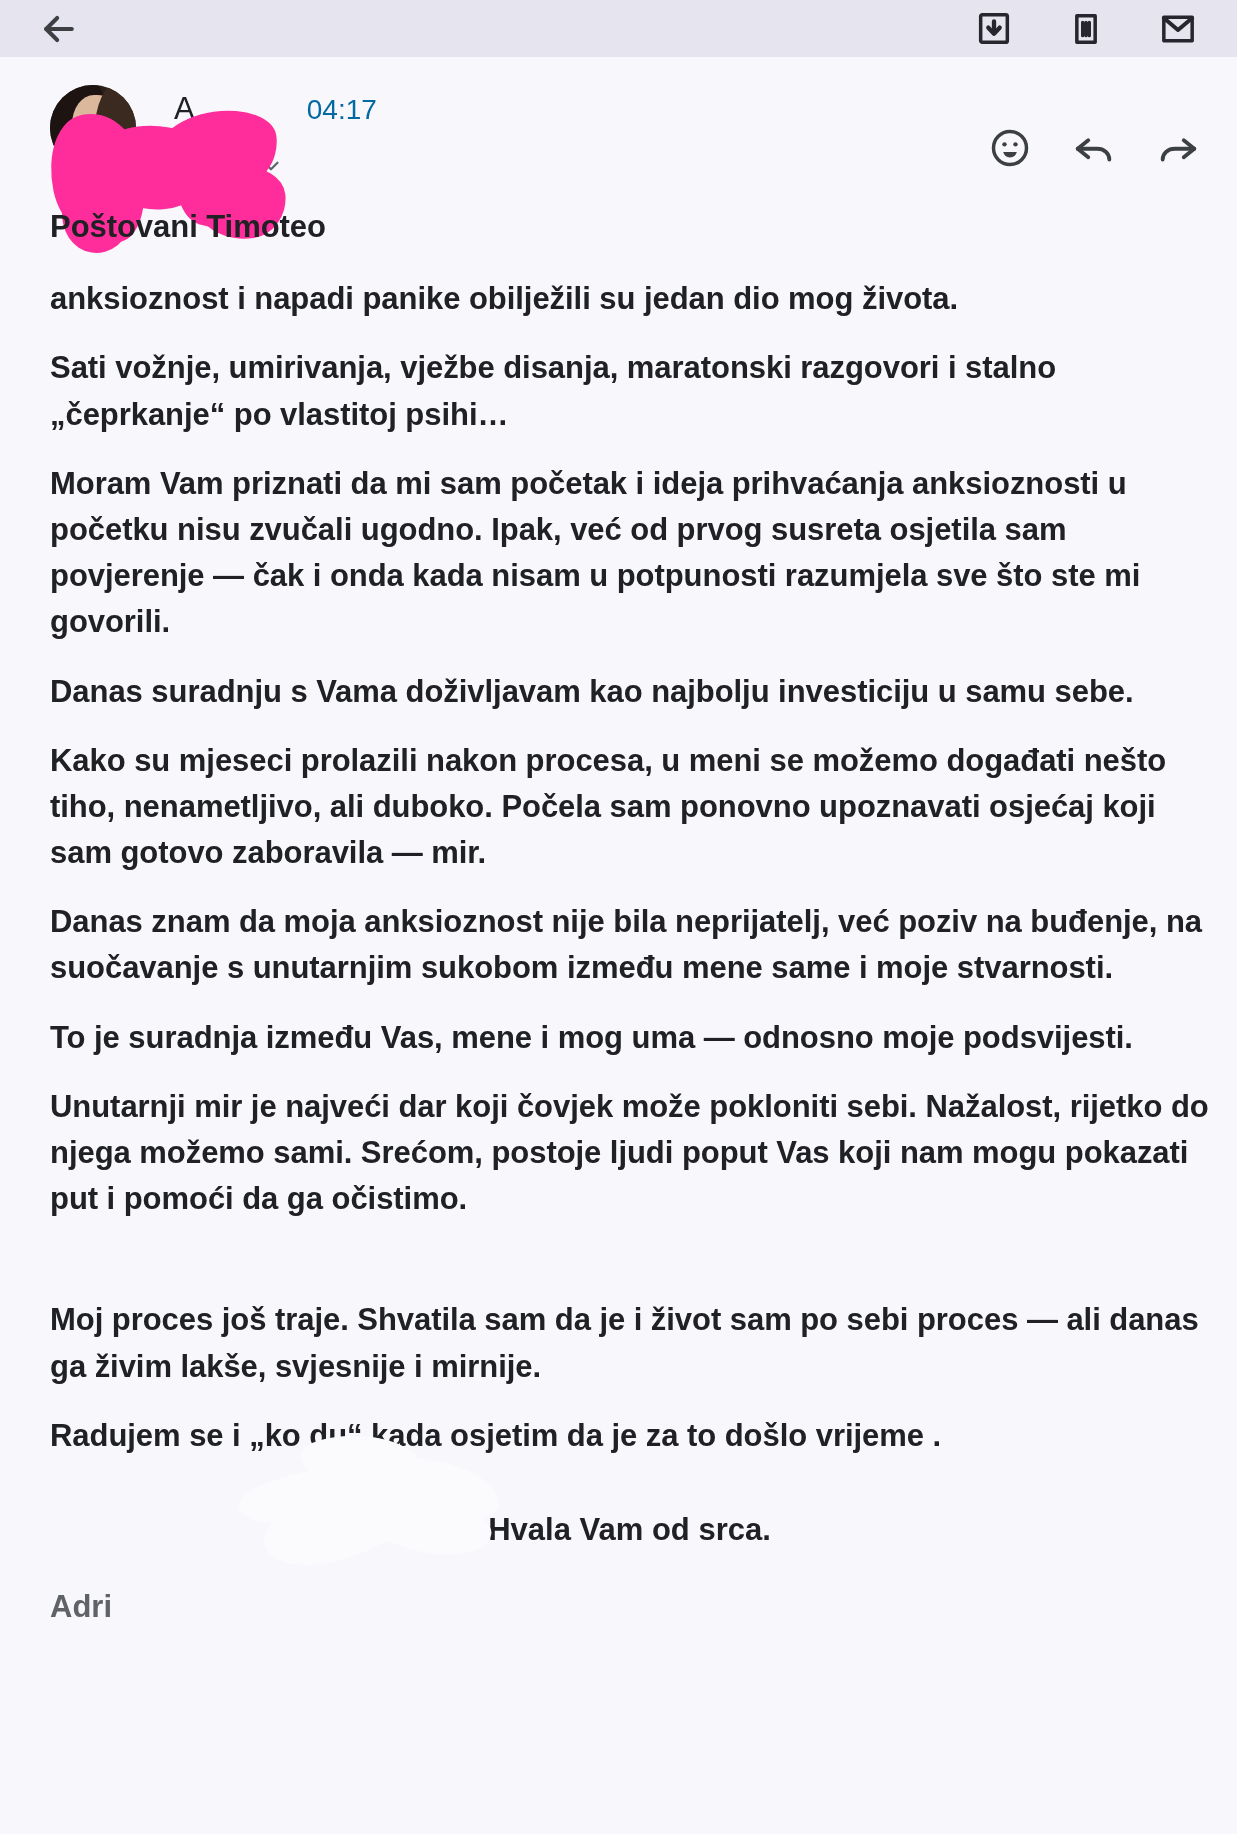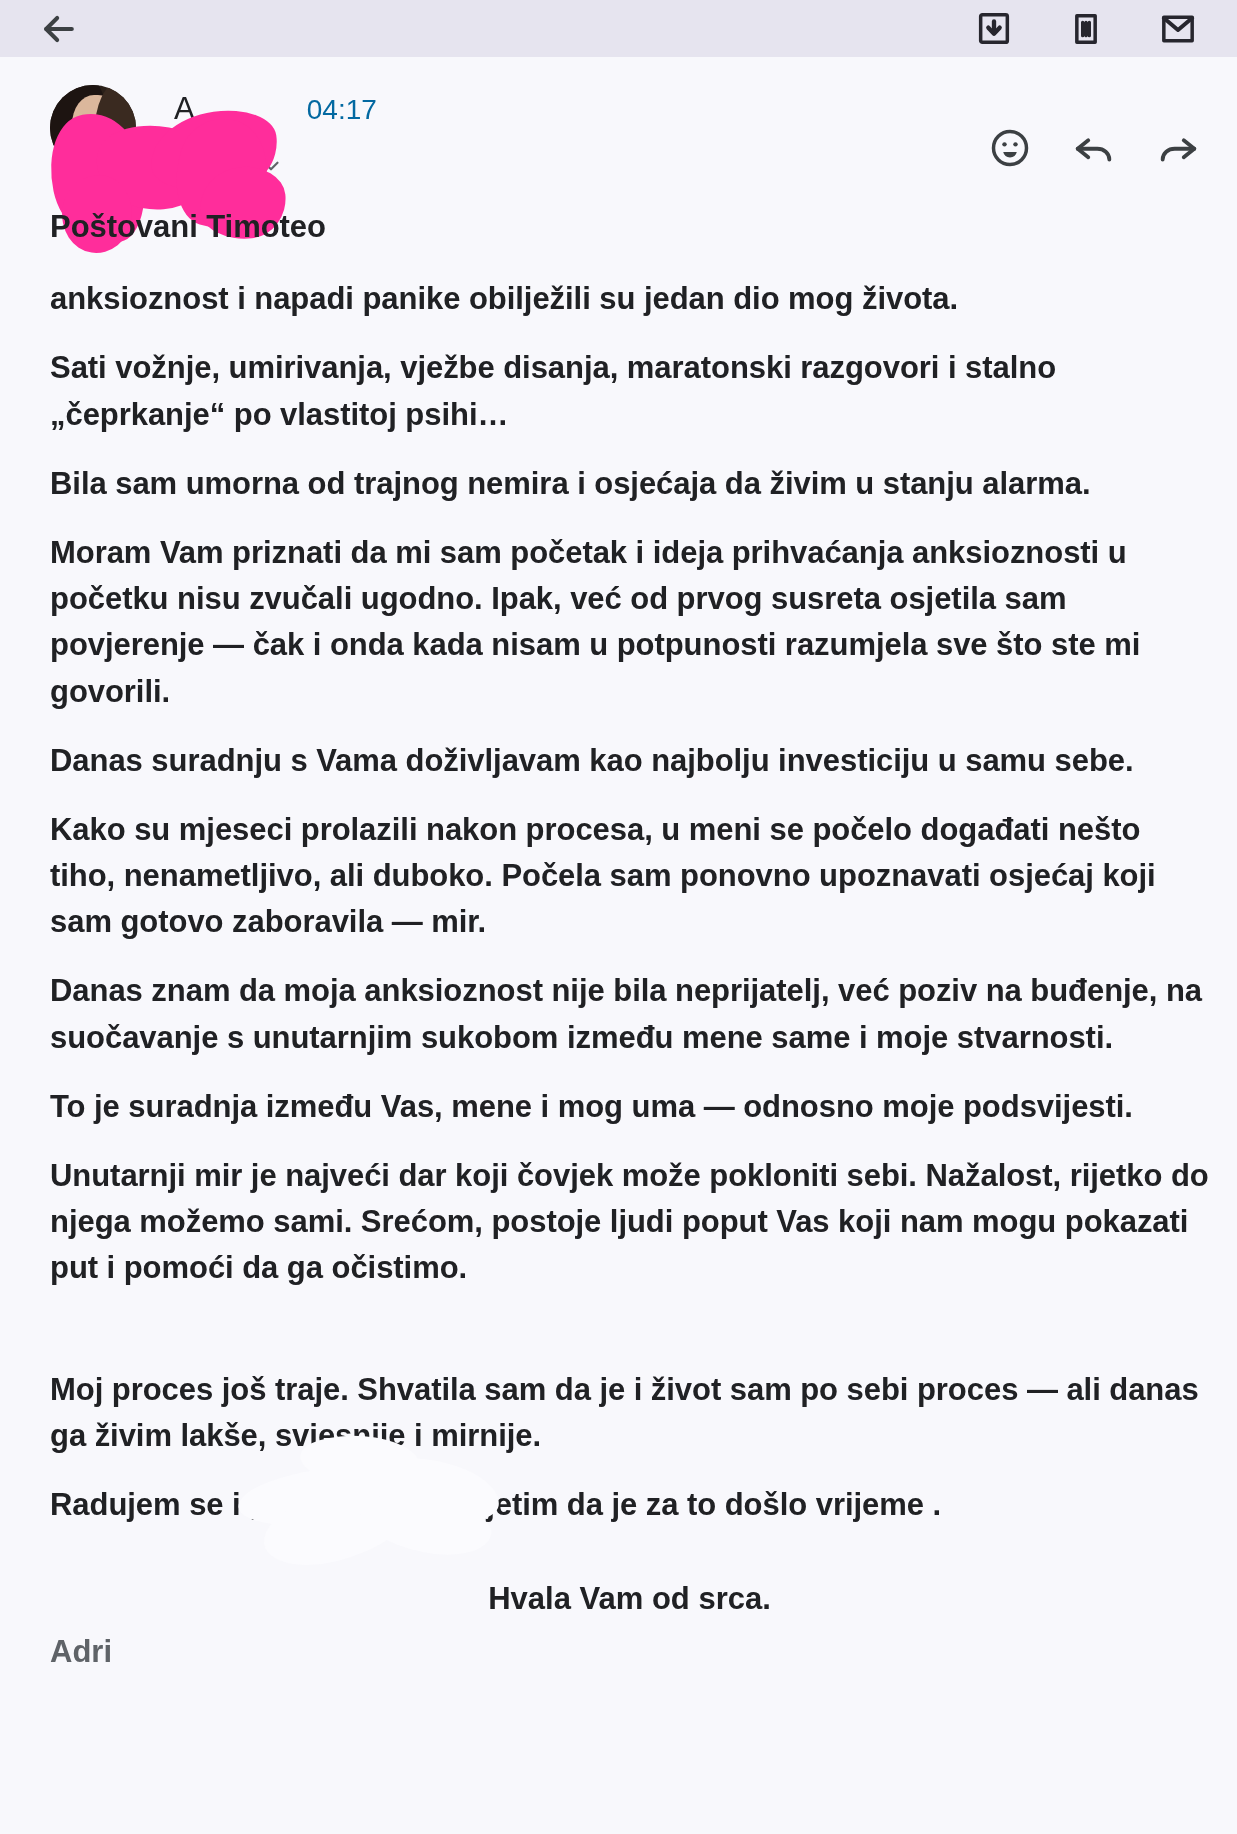--- a/index.html
+++ b/index.html
@@ -180,21 +180,21 @@
   .sig {
     font-size: 31px;
     line-height: 1.49;
     color: #202124;
     margin-top: 48px;
     text-align: center;
   }
   .sig-name {
     font-size: 31px;
     color: #5f6368;
-    margin-top: 12px;
+    margin-top: 36px;
   }
 
   
   .white-blob {
     position: absolute;
     background: #fbfbfe;
     pointer-events: none;
   }
   .wb1 { left: 238px; top: 1468px; width: 196px; height: 58px; border-radius: 48% 52% 44% 56% / 50% 46% 54% 50%; transform: rotate(-6deg); }
   .wb2 { left: 330px; top: 1458px; width: 170px; height: 64px; border-radius: 56% 44% 50% 50% / 44% 56% 44% 56%; transform: rotate(8deg); }
@@ -315,24 +315,23 @@
       <div class="pink p5"></div>
       <div class="pink p6"></div>
     </div>
   </div>
 
   <div class="body">
 
     <p class="para first">Poštovani Timoteo</p>
     <p class="para">anksioznost i napadi panike obilježili su jedan dio mog života.</p>
     <p class="para">Sati vožnje, umirivanja, vježbe disanja, maratonski razgovori i stalno „čeprkanje“ po vlastitoj psihi…</p>
-    <p class="para">Bila sam umorna od trajnog nemira i osjećaja da živim u stanju alarma.</p>
     <p class="para">Moram Vam priznati da mi sam početak i ideja prihvaćanja anksioznosti u početku nisu zvučali ugodno. Ipak, već od prvog susreta osjetila sam povjerenje — čak i onda kada nisam u potpunosti razumjela sve što ste mi govorili.</p>
     <p class="para">Danas suradnju s Vama doživljavam kao najbolju investiciju u samu sebe.</p>
-    <p class="para">Kako su mjeseci prolazili nakon procesa, u meni se počelo događati nešto tiho, nenametljivo, ali duboko. Počela sam ponovno upoznavati osjećaj koji sam gotovo zaboravila — mir.</p>
+    <p class="para">Kako su mjeseci prolazili nakon procesa, u meni se možemo događati nešto tiho, nenametljivo, ali duboko. Počela sam ponovno upoznavati osjećaj koji sam gotovo zaboravila — mir.</p>
     <p class="para">Danas znam da moja anksioznost nije bila neprijatelj, već poziv na buđenje, na suočavanje s unutarnjim sukobom između mene same i moje stvarnosti.</p>
     <p class="para">To je suradnja između Vas, mene i mog uma — odnosno moje podsvijesti.</p>
     <p class="para">Unutarnji mir je najveći dar koji čovjek može pokloniti sebi. Nažalost, rijetko do njega možemo sami. Srećom, postoje ljudi poput Vas koji nam mogu pokazati put i pomoći da ga očistimo.</p>
 
     <div class="gap-block"></div>
 
     <p class="para">Moj proces još traje. Shvatila sam da je i život sam po sebi proces — ali danas ga živim lakše, svjesnije i mirnije.</p>
     <p class="para">Radujem se i „ko                      du“ kada osjetim da je za to došlo vrijeme .</p>
 
     <p class="sig">Hvala Vam od srca.</p>

